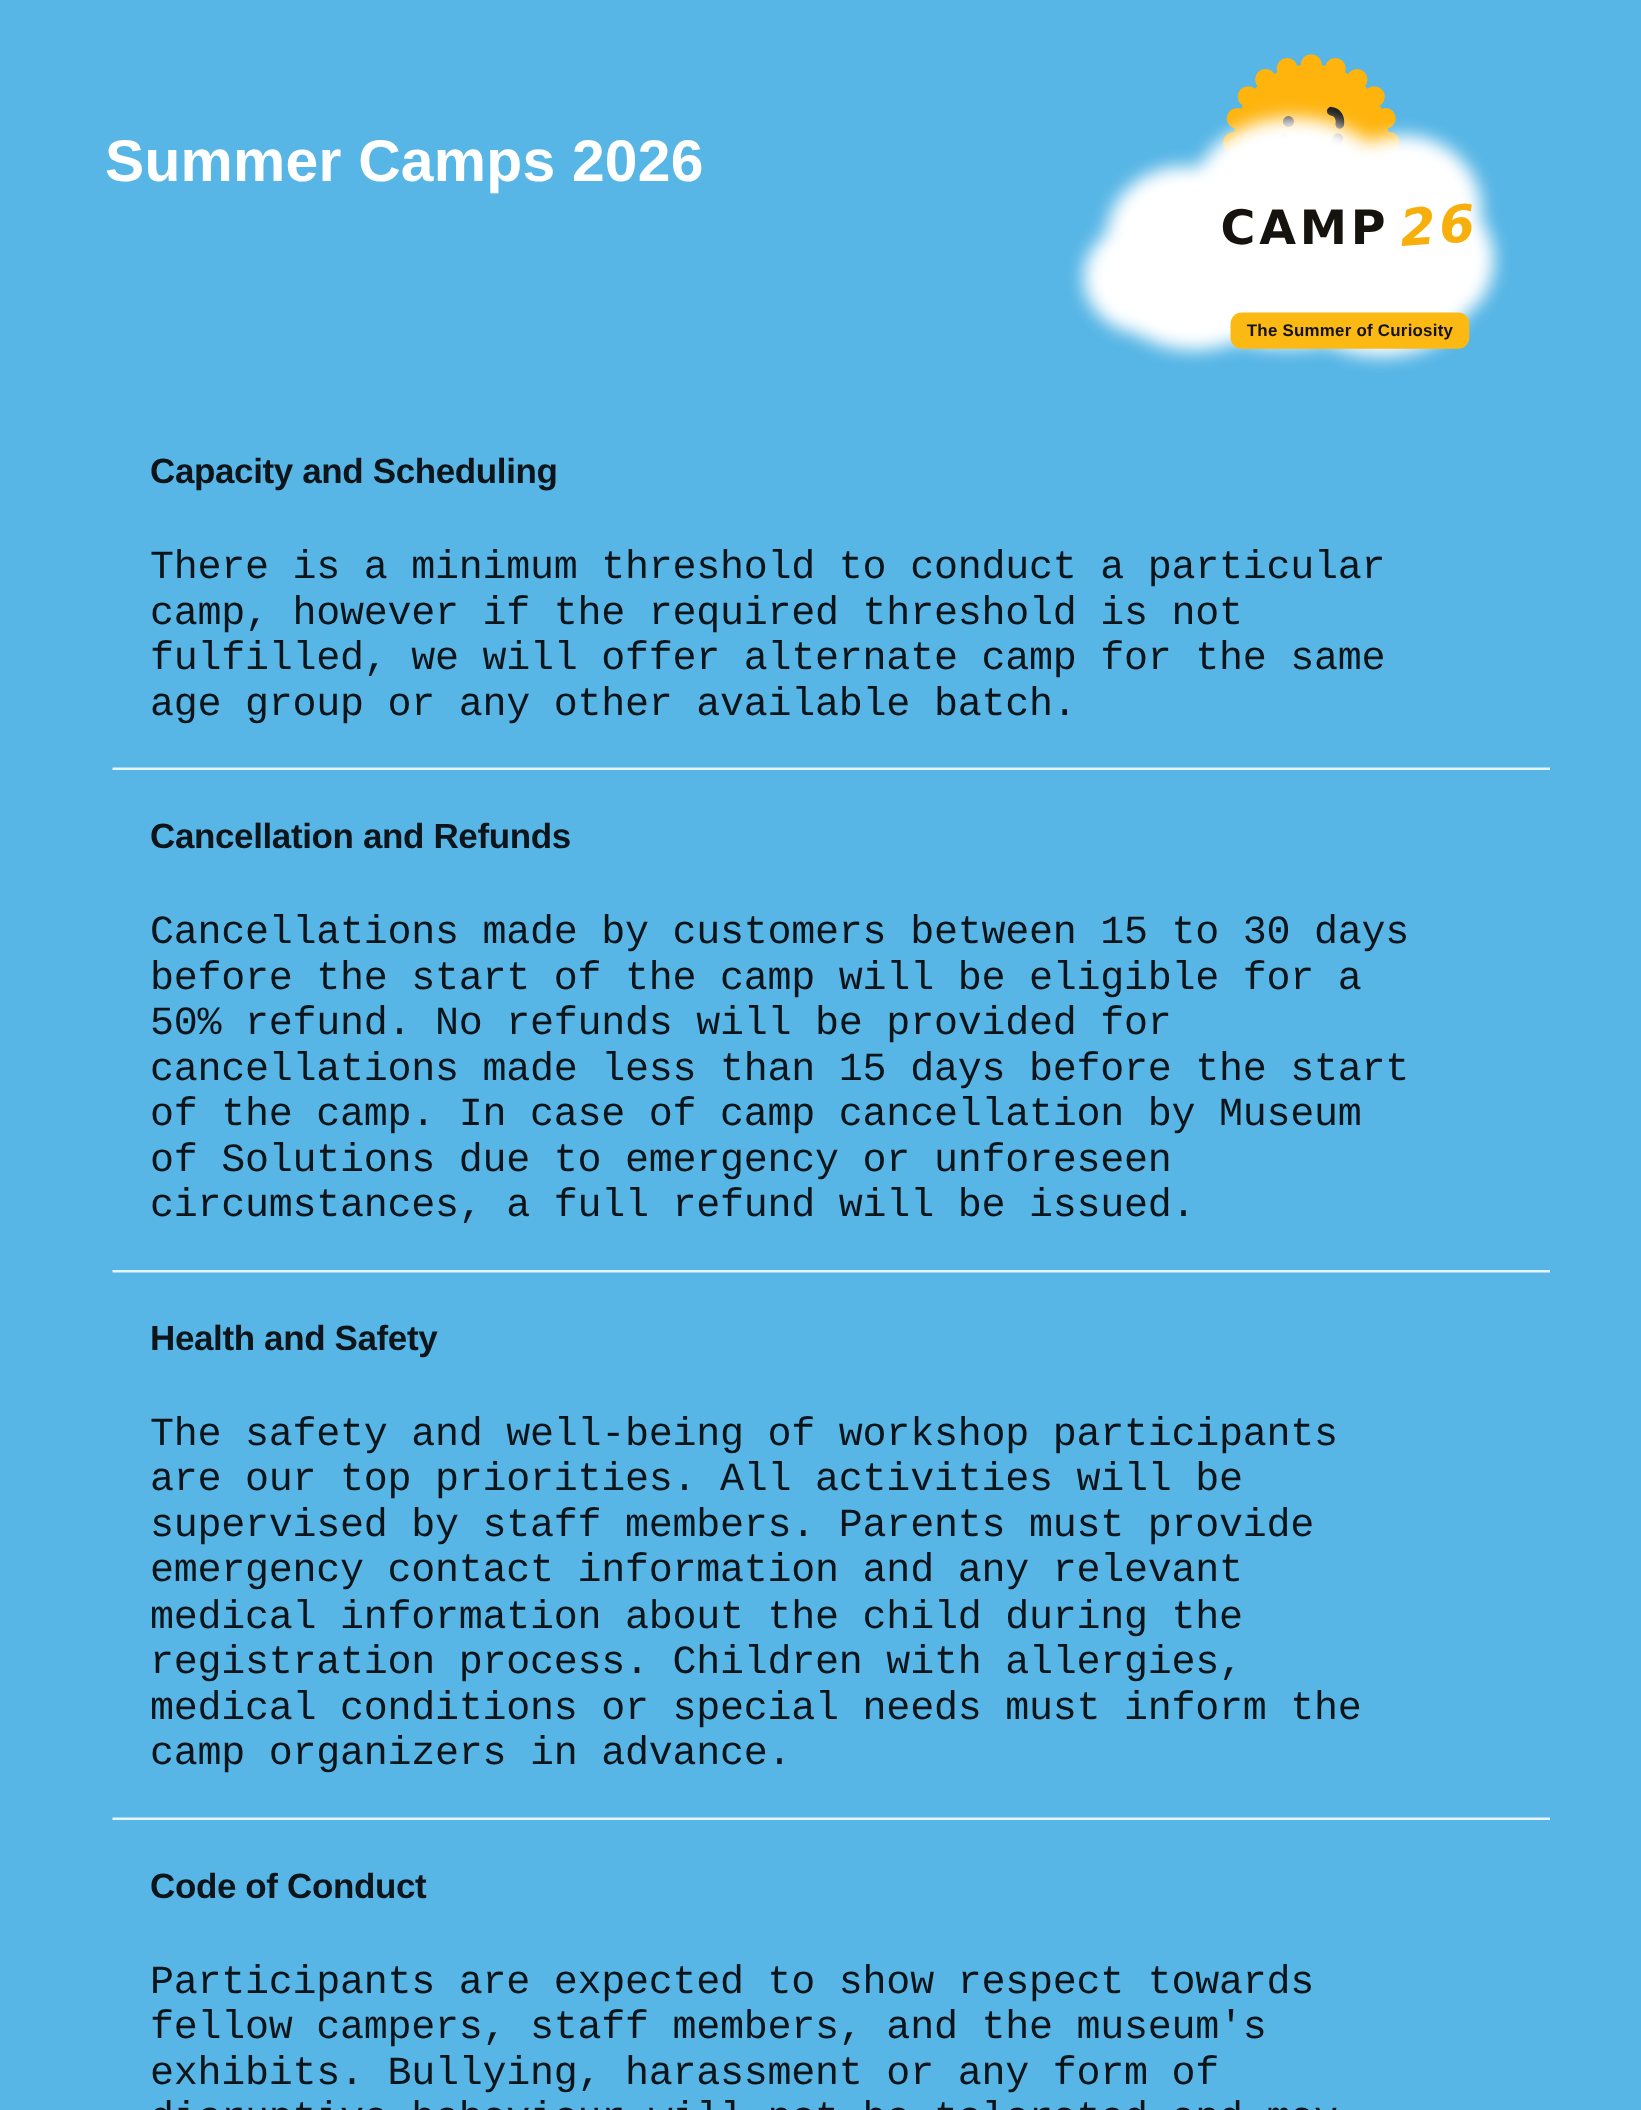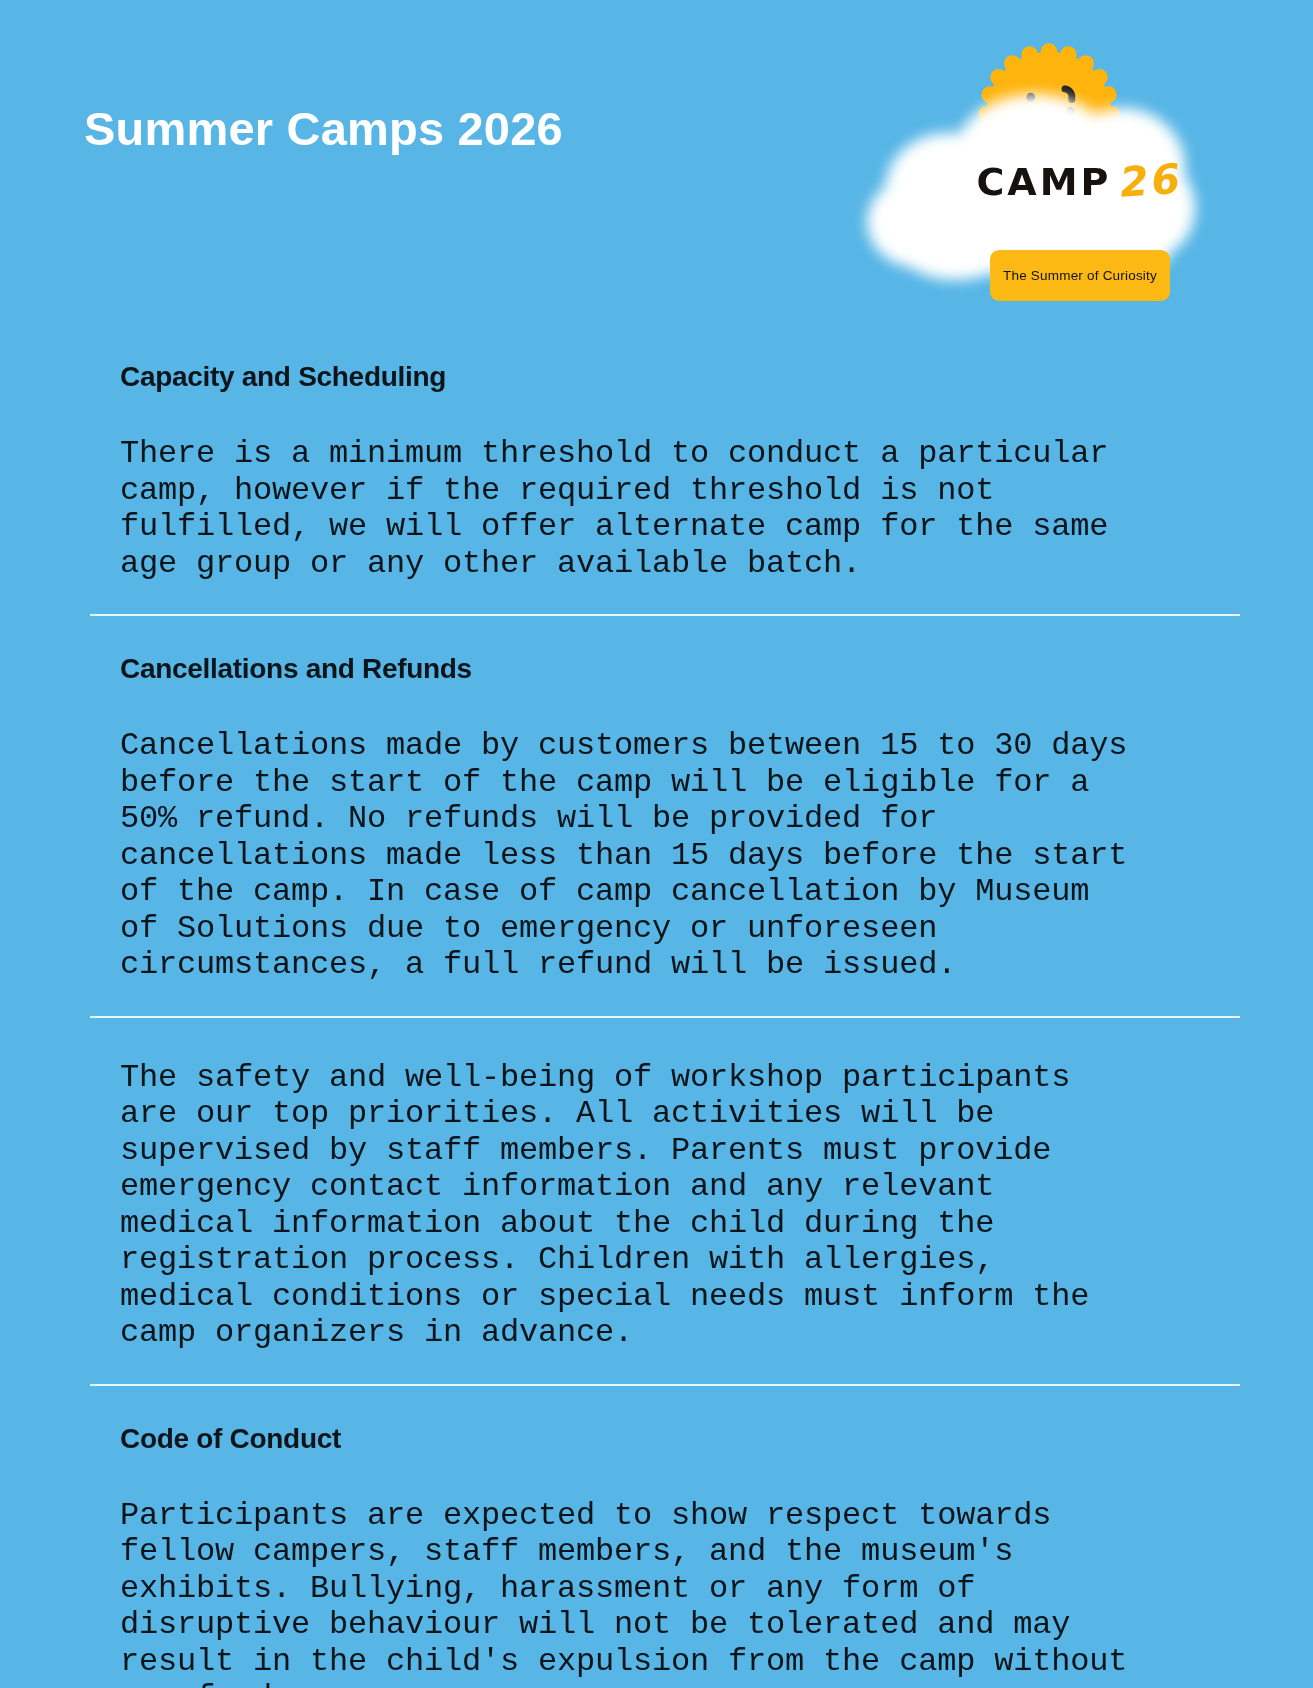--- a/index.html
+++ b/index.html
@@ -40,22 +40,22 @@
     color:#16130f;line-height:44px;font-size:38px;letter-spacing:3px;
   }
   .logo-text .line2{display:block;margin-top:9px;white-space:nowrap;}
   .logo-text .year{
     font-style:italic;color:var(--year,#F7AF0C);padding-left:9px;
     display:inline-block;transform:rotate(-4deg);font-size:41px;
   }
   .badge{
     position:absolute;left:225px;top:242px;transform:translateX(-50%);
     background:var(--badge-bg,#FDB913);color:var(--badge-ink,#131313);
-    font-size:13.5px;font-weight:400;letter-spacing:.2px;
-    padding:18px 13px;border-radius:9px;white-space:nowrap;
+    font-size:13.5px;font-weight:700;letter-spacing:.2px;
+    padding:7px 13px;border-radius:9px;white-space:nowrap;
   }
 
   
   .content{position:absolute;left:120px;top:360px;width:1010px;}
   .tc-section h2{
     margin:0;font-size:28px;line-height:34px;font-weight:700;
     letter-spacing:-.3px;color:var(--ink,#0D141A);
   }
   .tc-section p{
     margin:42px 0 0;font-size:32px;line-height:36.5px;
@@ -130,27 +130,28 @@
 
 <main class="content">
   <section class="tc-section">
     <h2>Capacity and Scheduling</h2>
     <p>There is a minimum threshold to conduct a particular camp, however if the required threshold is not fulfilled, we will offer alternate camp for the same age group or any other available batch.</p>
   </section>
 
   <hr class="divider">
 
   <section class="tc-section">
-    <h2>Cancellations and Refunds</h2>
+    <h2>Cancellation and Refunds</h2>
     <p>Cancellations made by customers between 15 to 30 days before the start of the camp will be eligible for a 50% refund. No refunds will be provided for cancellations made less than 15 days before the start of the camp. In case of camp cancellation by Museum of Solutions due to emergency or unforeseen circumstances, a full refund will be issued.</p>
   </section>
 
   <hr class="divider">
 
   <section class="tc-section">
+    <h2>Health and Safety</h2>
     <p>The safety and well-being of workshop participants are our top priorities. All activities will be supervised by staff members. Parents must provide emergency contact information and any relevant medical information about the child during the registration process. Children with allergies, medical conditions or special needs must inform the camp organizers in advance.</p>
   </section>
 
   <hr class="divider">
 
   <section class="tc-section">
     <h2>Code of Conduct</h2>
     <p>Participants are expected to show respect towards fellow campers, staff members, and the museum's exhibits. Bullying, harassment or any form of disruptive behaviour will not be tolerated and may result in the child's expulsion from the camp without a refund.</p>
   </section>
 </main>

